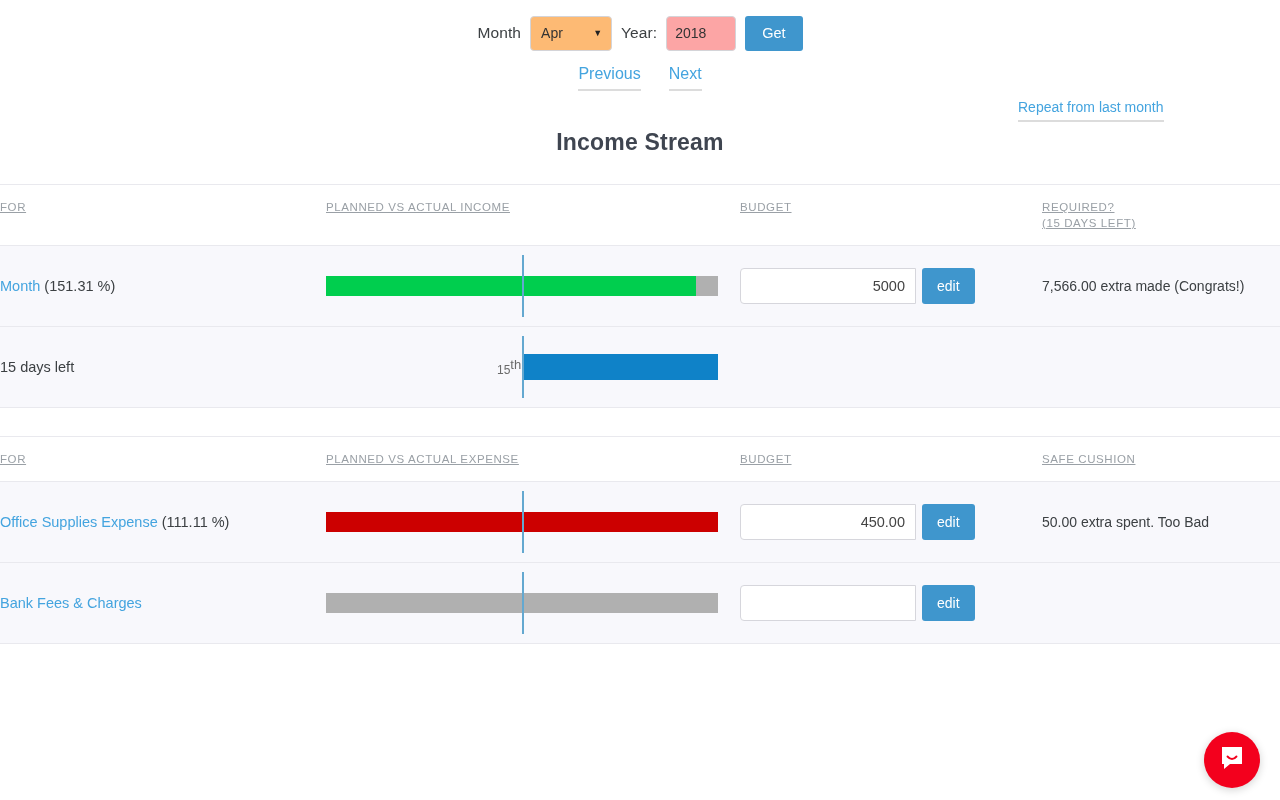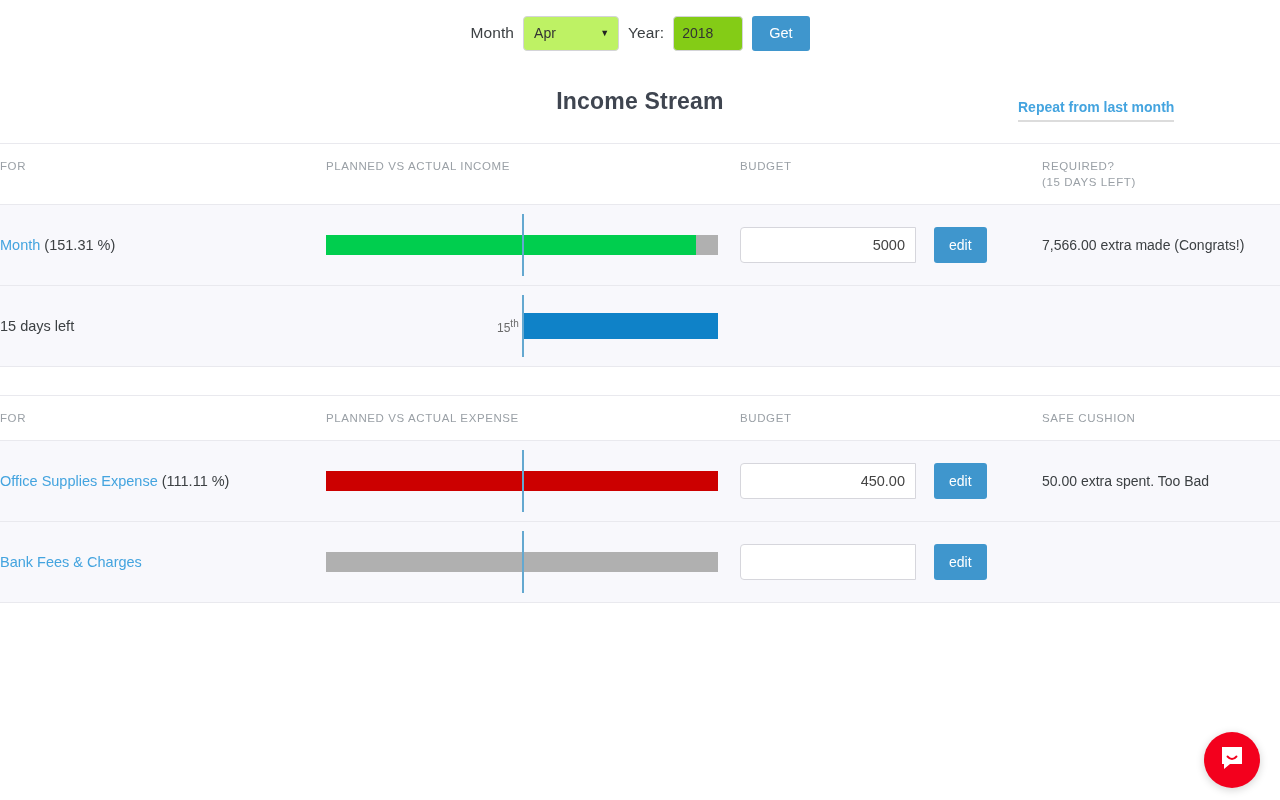--- a/index.html
+++ b/index.html
@@ -25,25 +25,25 @@
     gap: 9px;
     padding-top: 16px;
     height: 50px;
   }
   .ctl-label {
     font-size: 15.5px;
     color: #3c4043;
     letter-spacing: .1px;
   }
   .month-select {
-    width: 96px;
+    width: 82px;
     height: 35px;
     border: 1px solid #d4d4d8;
     border-radius: 4px;
-    background: #bef264;
+    background: #fdba74;
     font-family: "Liberation Sans", sans-serif;
     font-size: 14px;
     color: #333;
     padding-left: 10px;
     padding-right: 18px;
     position: relative;
     display: flex;
     align-items: center;
     cursor: pointer;
   }
@@ -55,21 +55,21 @@
     transform: translateY(-50%);
     font-size: 9px;
     color: #222;
     line-height: 1;
   }
   .year-input {
     width: 70px;
     height: 35px;
     border: 1px solid #d4d4d8;
     border-radius: 4px;
-    background: #84cc16;
+    background: #fca5a5;
     font-family: "Liberation Sans", sans-serif;
     font-size: 14px;
     color: #333;
     padding: 0 8px;
     outline: none;
   }
   .get-btn {
     height: 35px;
     padding: 0 17px;
     border: none;
@@ -107,21 +107,20 @@
     left: 1018px;
   }
   .repeat-link {
     font-size: 14px;
     color: #44a4df;
     text-decoration: none;
     padding-bottom: 5px;
     border-bottom: 2px solid #dcdcdc;
     cursor: pointer;
     display: inline-block;
-    font-weight: bold;
   }
 
   
   .section-title {
     text-align: center;
     font-size: 23px;
     font-weight: bold;
     color: #3f4550;
     margin: 12px;
     padding: 26px 0 0 0;
@@ -144,20 +143,21 @@
     font-size: 11.5px;
     font-weight: normal;
     letter-spacing: .6px;
     color: #9aa0a6;
     text-transform: uppercase;
     text-align: left;
     padding: 14px 0 14px 0;
     border-top: 1px solid #e9e9ee;
     vertical-align: top;
     line-height: 16px;
+    text-decoration: underline;
   }
   th.h-for   { padding-left: 28px; }
   th.h-bar   { padding-left: 20px; }
   th.h-budget{ padding-left: 9px; }
   th.h-note  { padding-left: 5px; }
 
   .stream-table tbody tr {
     height: 80px;
     border-top: 1px solid #e9e9ee;
     border-bottom: 1px solid #e9e9ee;
@@ -213,25 +213,25 @@
     width: 194px;
   }
   .day-label {
     position: absolute;
     left: 171px;
     top: 50%;
     transform: translateY(-50%);
     font-size: 12px;
     color: #6b6b6b;
   }
-  .day-label sup { font-size: 10px; }
+  .day-label sup { font-size: 13px; }
 
   
   td.td-budget { padding-left: 9px; }
-  .budget-cell { display: flex; align-items: center; gap: 12px; }
+  .budget-cell { display: flex; align-items: center; gap: 0; }
   .budget-input {
     width: 176px;
     height: 36px;
     border: 1px solid #d6d6dc;
     border-radius: 4px 0 0 4px;
     font-family: "Liberation Sans", sans-serif;
     font-size: 14.5px;
     color: #444;
     text-align: right;
     padding: 0 10px;
@@ -280,20 +280,24 @@
     <span class="ctl-label">Month</span>
     <div class="month-select">
       <span class="sel-val">Apr</span>
       <span class="caret">▼</span>
     </div>
     <span class="ctl-label">Year:</span>
     <input class="year-input" type="text" value="2018" style="">
     <button class="get-btn">Get</button>
   </div>
 
+  <div class="pager">
+    <a class="pager-link">Previous</a>
+    <a class="pager-link">Next</a>
+  </div>
 
   <div class="repeat-wrap">
     <a class="repeat-link">Repeat from last month</a>
   </div>
 
   <h2 class="section-title">Income Stream</h2>
 
   <table class="stream-table">
     <colgroup>
         <col class="c-for">

